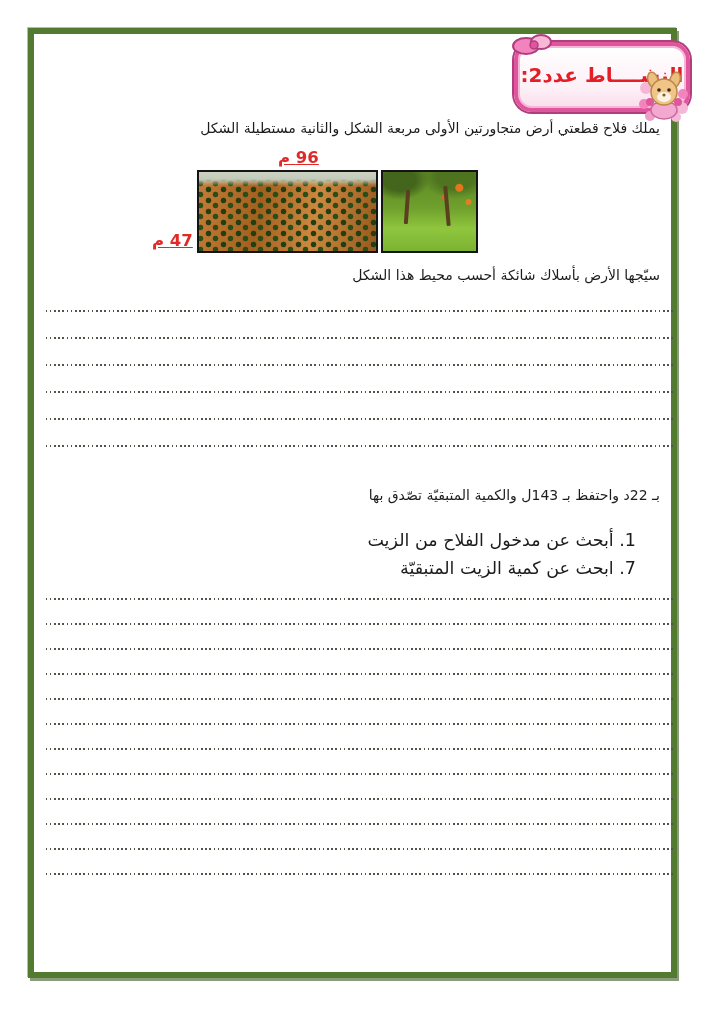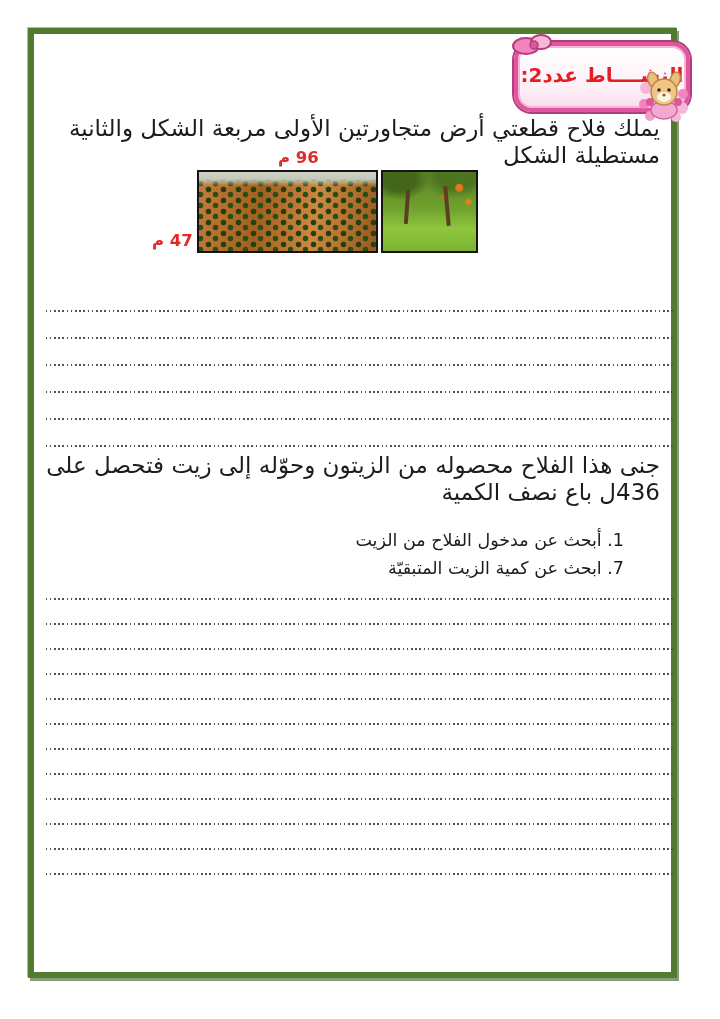--- a/index.html
+++ b/index.html
@@ -41,29 +41,30 @@
     padding-bottom:4px;
   }
   .badge-ribbon{position:absolute;top:-14px;left:-8px;width:44px;height:26px;}
   .badge-mascot{position:absolute;bottom:-14px;right:-6px;width:56px;height:58px;}
   
   .t{
     position:absolute;
     right:60px;
     left:40px;
     text-align:right;
-    font-size:23px;
+    font-size:14px;
     line-height:27px;
     color:#1c1c1c;
   }
   .red-dim{
     position:absolute;
     color:#e02a28;
     font-weight:bold;
     font-size:16.5px;
+    text-decoration:underline;
   }
   
   .img-olive{
     position:absolute;left:197px;top:170px;
     width:181px;height:83px;
     border:2px solid #141414;
     box-sizing:border-box;
     background-color:#b06a2c;
     background-image:
       linear-gradient(to bottom,#ccd2c2 0px,#c2cbb9 7px,rgba(204,210,194,0) 14px),
@@ -94,21 +95,21 @@
   
   .lines{position:absolute;left:45px;width:628px;}
   .dots{
     background-image:repeating-linear-gradient(to left,#56524a 0 1.6px,rgba(0,0,0,0) 1.6px 4.2px);
     background-size:100% 2.2px;
     background-repeat:no-repeat;
     background-position:0 100%;
   }
   .lines-1 .dots{height:27px;}
   .lines-2 .dots{height:25px;}
-  .q{position:absolute;right:96px;text-align:right;font-size:17.5px;line-height:27px;}
+  .q{position:absolute;right:84px;text-align:right;font-size:17.5px;line-height:27px;}
 </style>
 </head>
 <body>
 
 <div class="page">
 
   <div class="frame"></div>
 
   <div class="badge">
     <span class="badge-title">النشــــاط عدد2:</span>
@@ -145,31 +146,32 @@
 
   <div class="img-olive"></div>
 
   <div class="img-orchard">
     <div class="trunk a"></div>
     <div class="trunk b"></div>
   </div>
 
   <div class="red-dim" style="top:207px;left:152px;margin-top:24px;">47 م</div>
 
+  <div class="t" style="top:262px;">سيّجها الأرض بأسلاك شائكة أحسب محيط هذا الشكل</div>
 
   <div class="lines lines-1" style="top:285px;">
     <div class="dots"></div>
     <div class="dots"></div>
     <div class="dots"></div>
     <div class="dots"></div>
     <div class="dots"></div>
     <div class="dots"></div>
   </div>
 
-  <div class="t" style="top:452px;">جنى هذا الفلاح محصوله من الزيتون وحوّله إلى زيت فتحصل على 436ل باع نصف الكمية</div>
+  <div class="t" style="top:482px;">بـ 22د واحتفظ بـ 143ل والكمية المتبقيّة تصّدق بها</div>
 
   <div class="q" style="top:527px;">1. أبحث عن مدخول الفلاح من الزيت</div>
   <div class="q" style="top:555px;">7. ابحث عن كمية الزيت المتبقيّة</div>
 
   <div class="lines lines-2" style="top:575px;">
     <div class="dots"></div>
     <div class="dots"></div>
     <div class="dots"></div>
     <div class="dots"></div>
     <div class="dots"></div>

